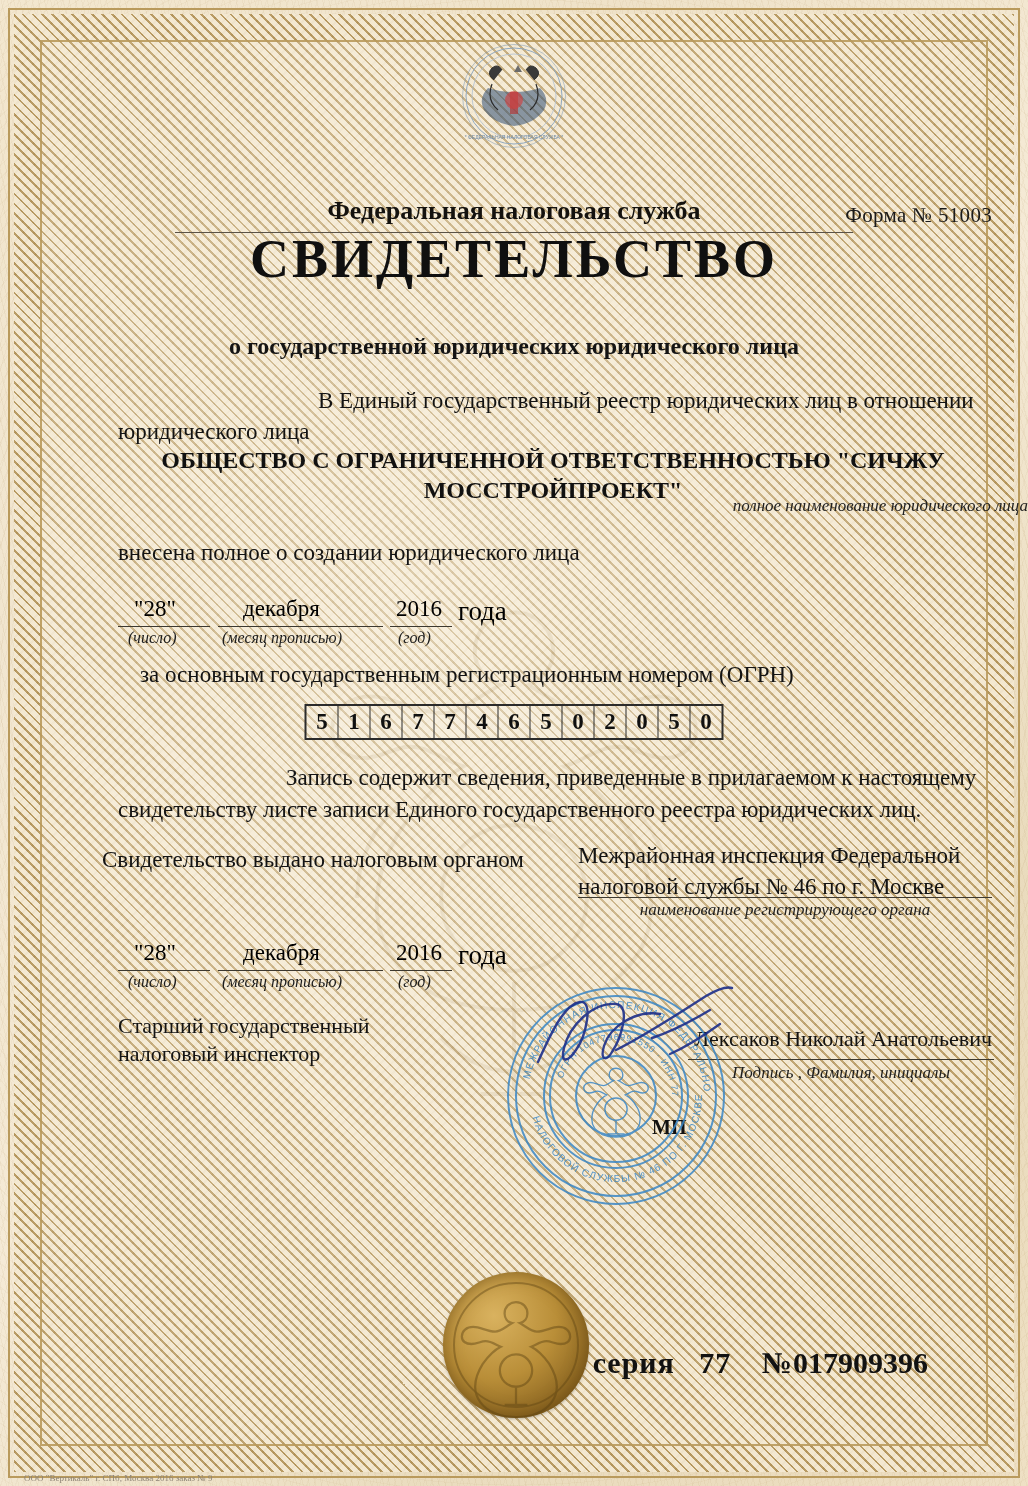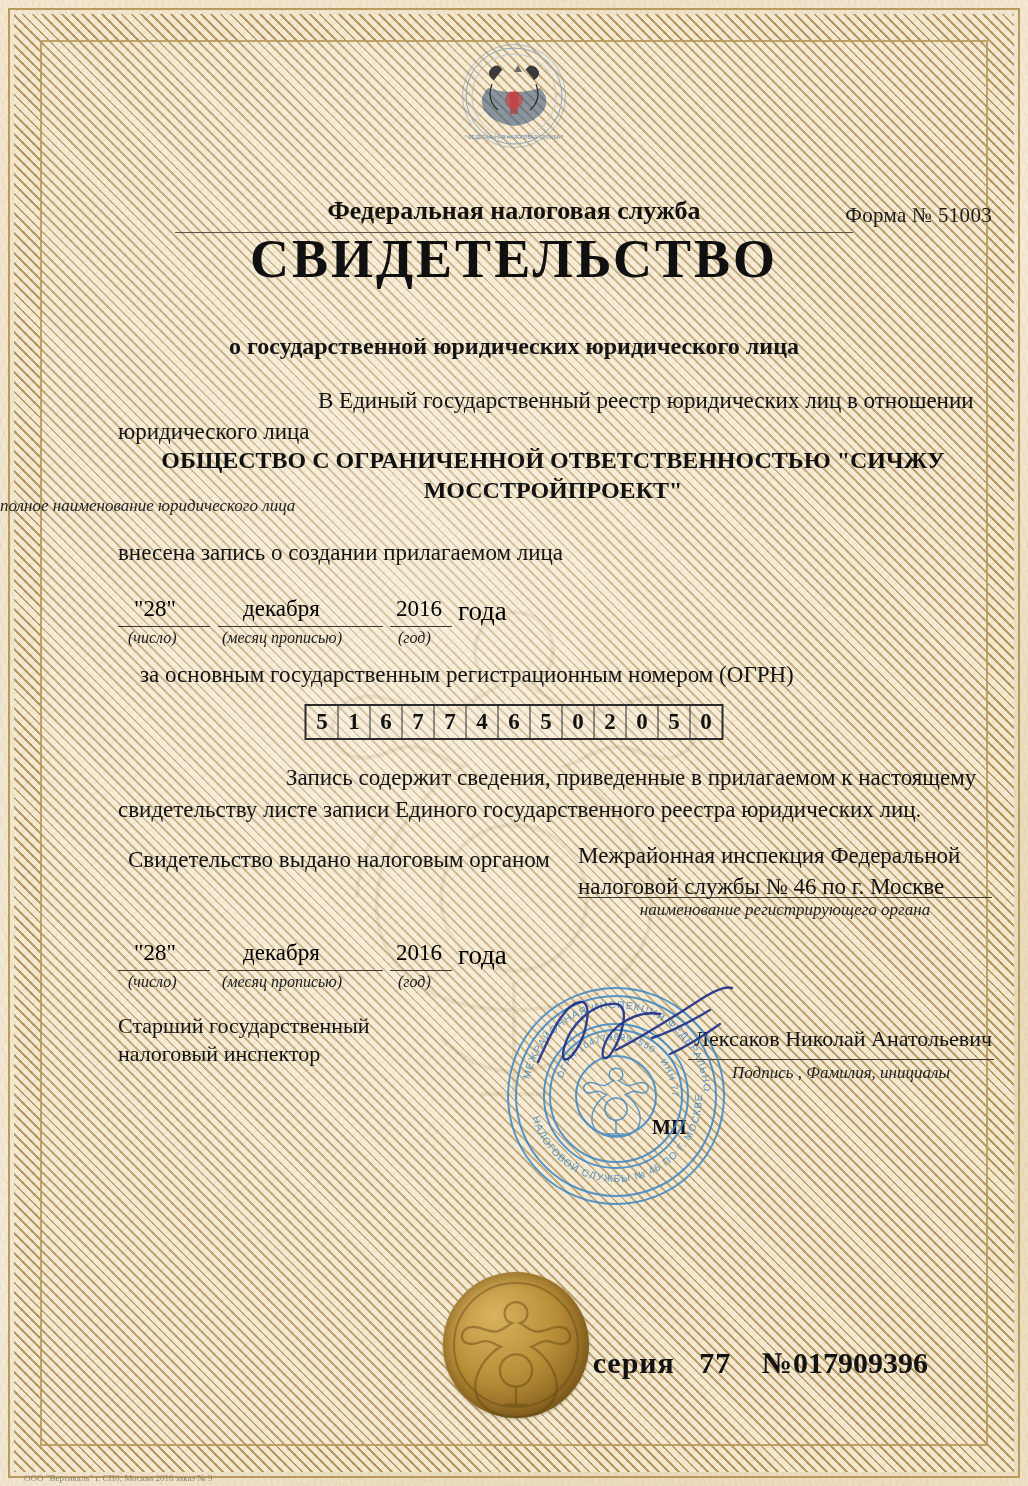--- a/index.html
+++ b/index.html
@@ -171,21 +171,21 @@
     font-size: 24px;
     line-height: 30px;
     color: #111;
     text-underline-offset: 5px;
     text-decoration-thickness: 1px;
   }
   .org-caption {
     position: absolute;
     left: 0; right: 0;
     top: 496px;
-    text-align: left;
+    text-align: right;
     font-style: italic;
     font-size: 17px;
     color: #222;
   }
 
   .para2 {
     position: absolute;
     left: 118px;
     top: 540px;
     font-size: 23px;
@@ -269,21 +269,21 @@
     right: 36px;
     top: 762px;
     font-size: 23px;
     line-height: 32px;
     color: #131313;
     text-indent: 168px;
   }
 
   .issued-label {
     position: absolute;
-    left: 128px;
+    left: 102px;
     top: 847px;
     font-size: 23px;
     color: #131313;
   }
   .issued-body {
     position: absolute;
     left: 578px;
     right: 36px;
     top: 840px;
     font-size: 23px;
@@ -467,21 +467,21 @@
 
     <div class="title-main">СВИДЕТЕЛЬСТВО</div>
 
     <div class="subtitle">о государственной юридических юридического лица</div>
 
     <div class="para1">В Единый государственный реестр юридических лиц в отношении юридического лица</div>
 
     <div class="org-name">ОБЩЕСТВО С ОГРАНИЧЕННОЙ ОТВЕТСТВЕННОСТЬЮ "СИЧЖУ МОССТРОЙПРОЕКТ"</div>
     <div class="org-caption">полное наименование юридического лица</div>
 
-    <div class="para2">внесена запись о создании прилагаемом лица</div>
+    <div class="para2">внесена полное о создании юридического лица</div>
 
     <div class="date-row">
       <span class="d-day">"28"</span>
       <span class="d-month">декабря</span>
       <span class="d-year">2016</span>
       <span class="d-goda">года</span>
       <span class="ul" style="left:0px; top:30px; width:92px;"></span>
       <span class="ul" style="left:100px; top:30px; width:165px;"></span>
       <span class="ul" style="left:272px; top:30px; width:62px;"></span>
       <span class="cap" style="left:10px; top:33px;">(число)</span>

